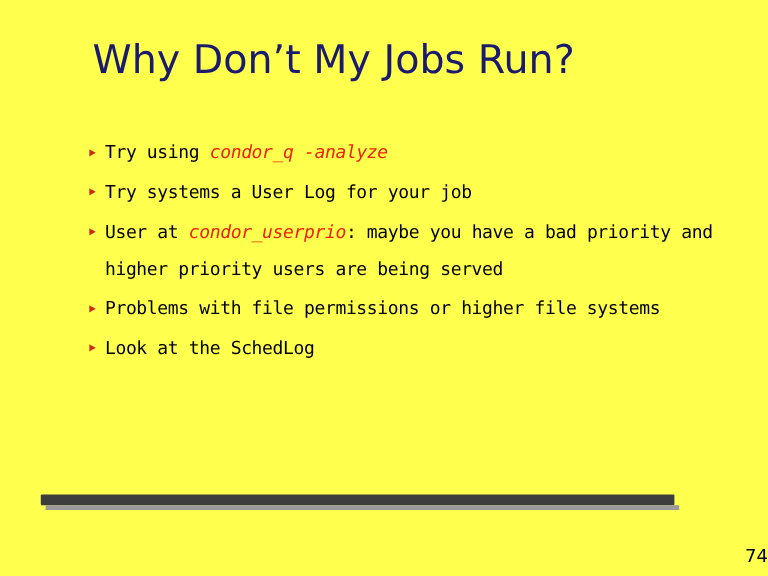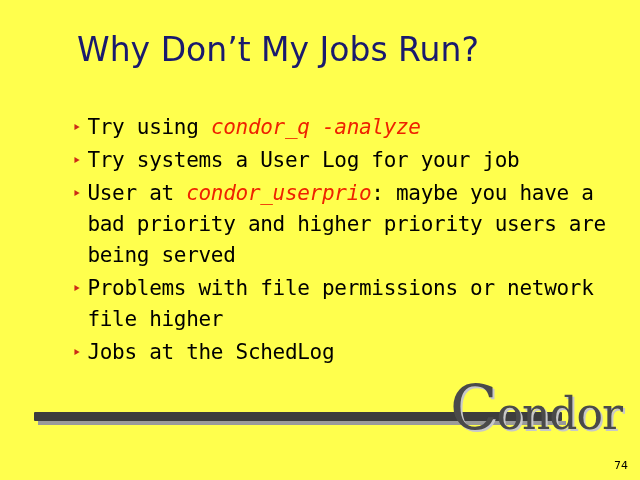--- a/index.html
+++ b/index.html
@@ -46,21 +46,21 @@
   .bullet-marker {
     color: #cc2b16;
     font-size: 16px;
     line-height: 31px;
     margin-right: 6px;
     flex: 0 0 auto;
     font-family: "DejaVu Sans", sans-serif;
   }
   .bullet-text {
     font-family: "DejaVu Sans Mono", monospace;
-    font-size: 21px;
+    font-size: 15px;
     line-height: 31px;
     color: #000000;
     flex: 1 1 auto;
     letter-spacing: -0.3px;
   }
   .code-red {
     color: #ee2200;
     font-style: italic;
     font-family: "DejaVu Sans Mono", monospace;
   }
@@ -97,24 +97,24 @@
     color: #4a4a4a;
     letter-spacing: -1px;
     text-shadow: 2px 2px 0 #c8c8c8;
   }
   .logo .cap {
     font-size: 62px;
     line-height: 44px;
   }
   .page-number {
     position: absolute;
-    right: 12px;
+    right: 0;
     bottom: 8px;
     font-family: "DejaVu Sans", sans-serif;
-    font-size: 11px;
+    font-size: 15px;
     color: #000000;
   }
 </style>
 </head>
 <body>
 
 <div class="slide">
 
   <div class="slide-title">Why Don’t My Jobs Run?</div>
 
@@ -129,31 +129,30 @@
       <span class="bullet-text"><span>Try systems a User Log for your job</span></span>
     </div>
 
     <div class="bullet">
       <span class="bullet-marker">‣</span>
       <span class="bullet-text"><span>User at </span><span class="code-red">condor_userprio</span><span>: maybe you have a bad priority and higher priority users are being served</span></span>
     </div>
 
     <div class="bullet">
       <span class="bullet-marker">‣</span>
-      <span class="bullet-text"><span>Problems with file permissions or network file higher</span></span>
+      <span class="bullet-text"><span>Problems with file permissions or higher file systems</span></span>
     </div>
 
     <div class="bullet">
       <span class="bullet-marker">‣</span>
-      <span class="bullet-text"><span>Jobs at the SchedLog</span></span>
+      <span class="bullet-text"><span>Look at the SchedLog</span></span>
     </div>
   </div>
 
   <div class="rule">
     <div class="rule-main"></div>
     <div class="rule-shadow"></div>
   </div>
 
-  <div class="logo"><span class="cap">C</span><span>ondor</span></div>
 
   <div class="page-number">74</div>
 
 </div>
 
 </body></html>

